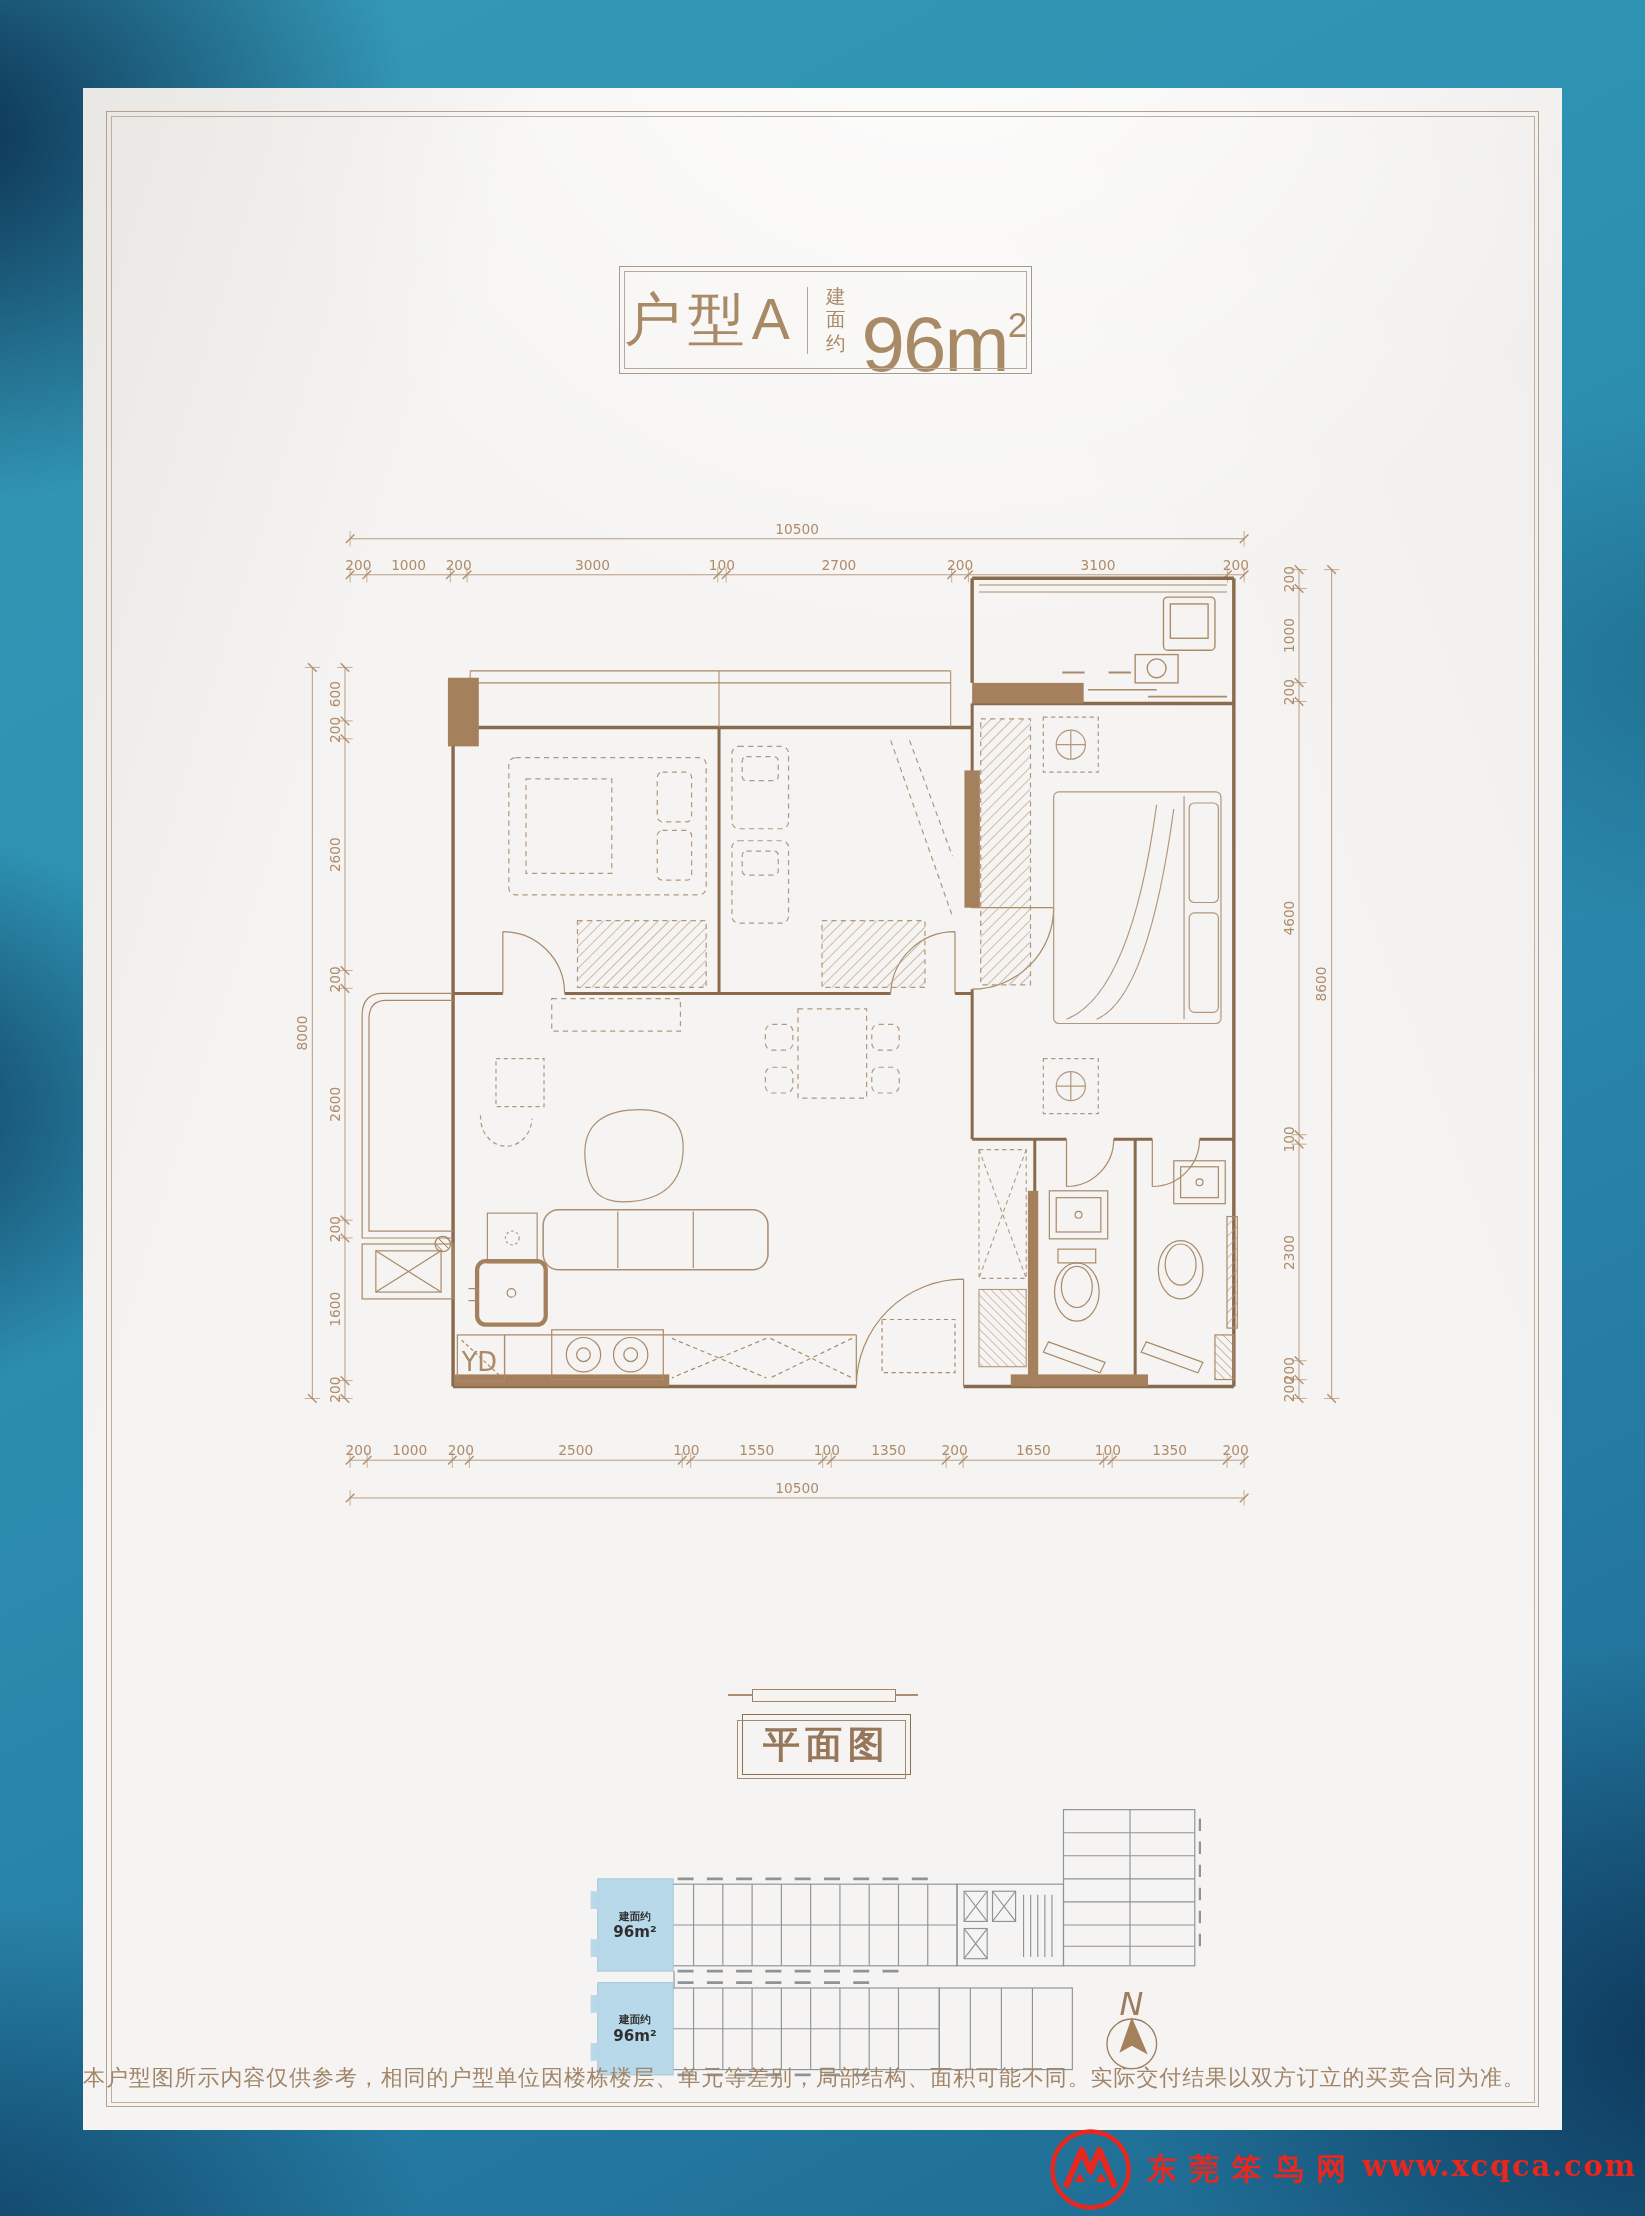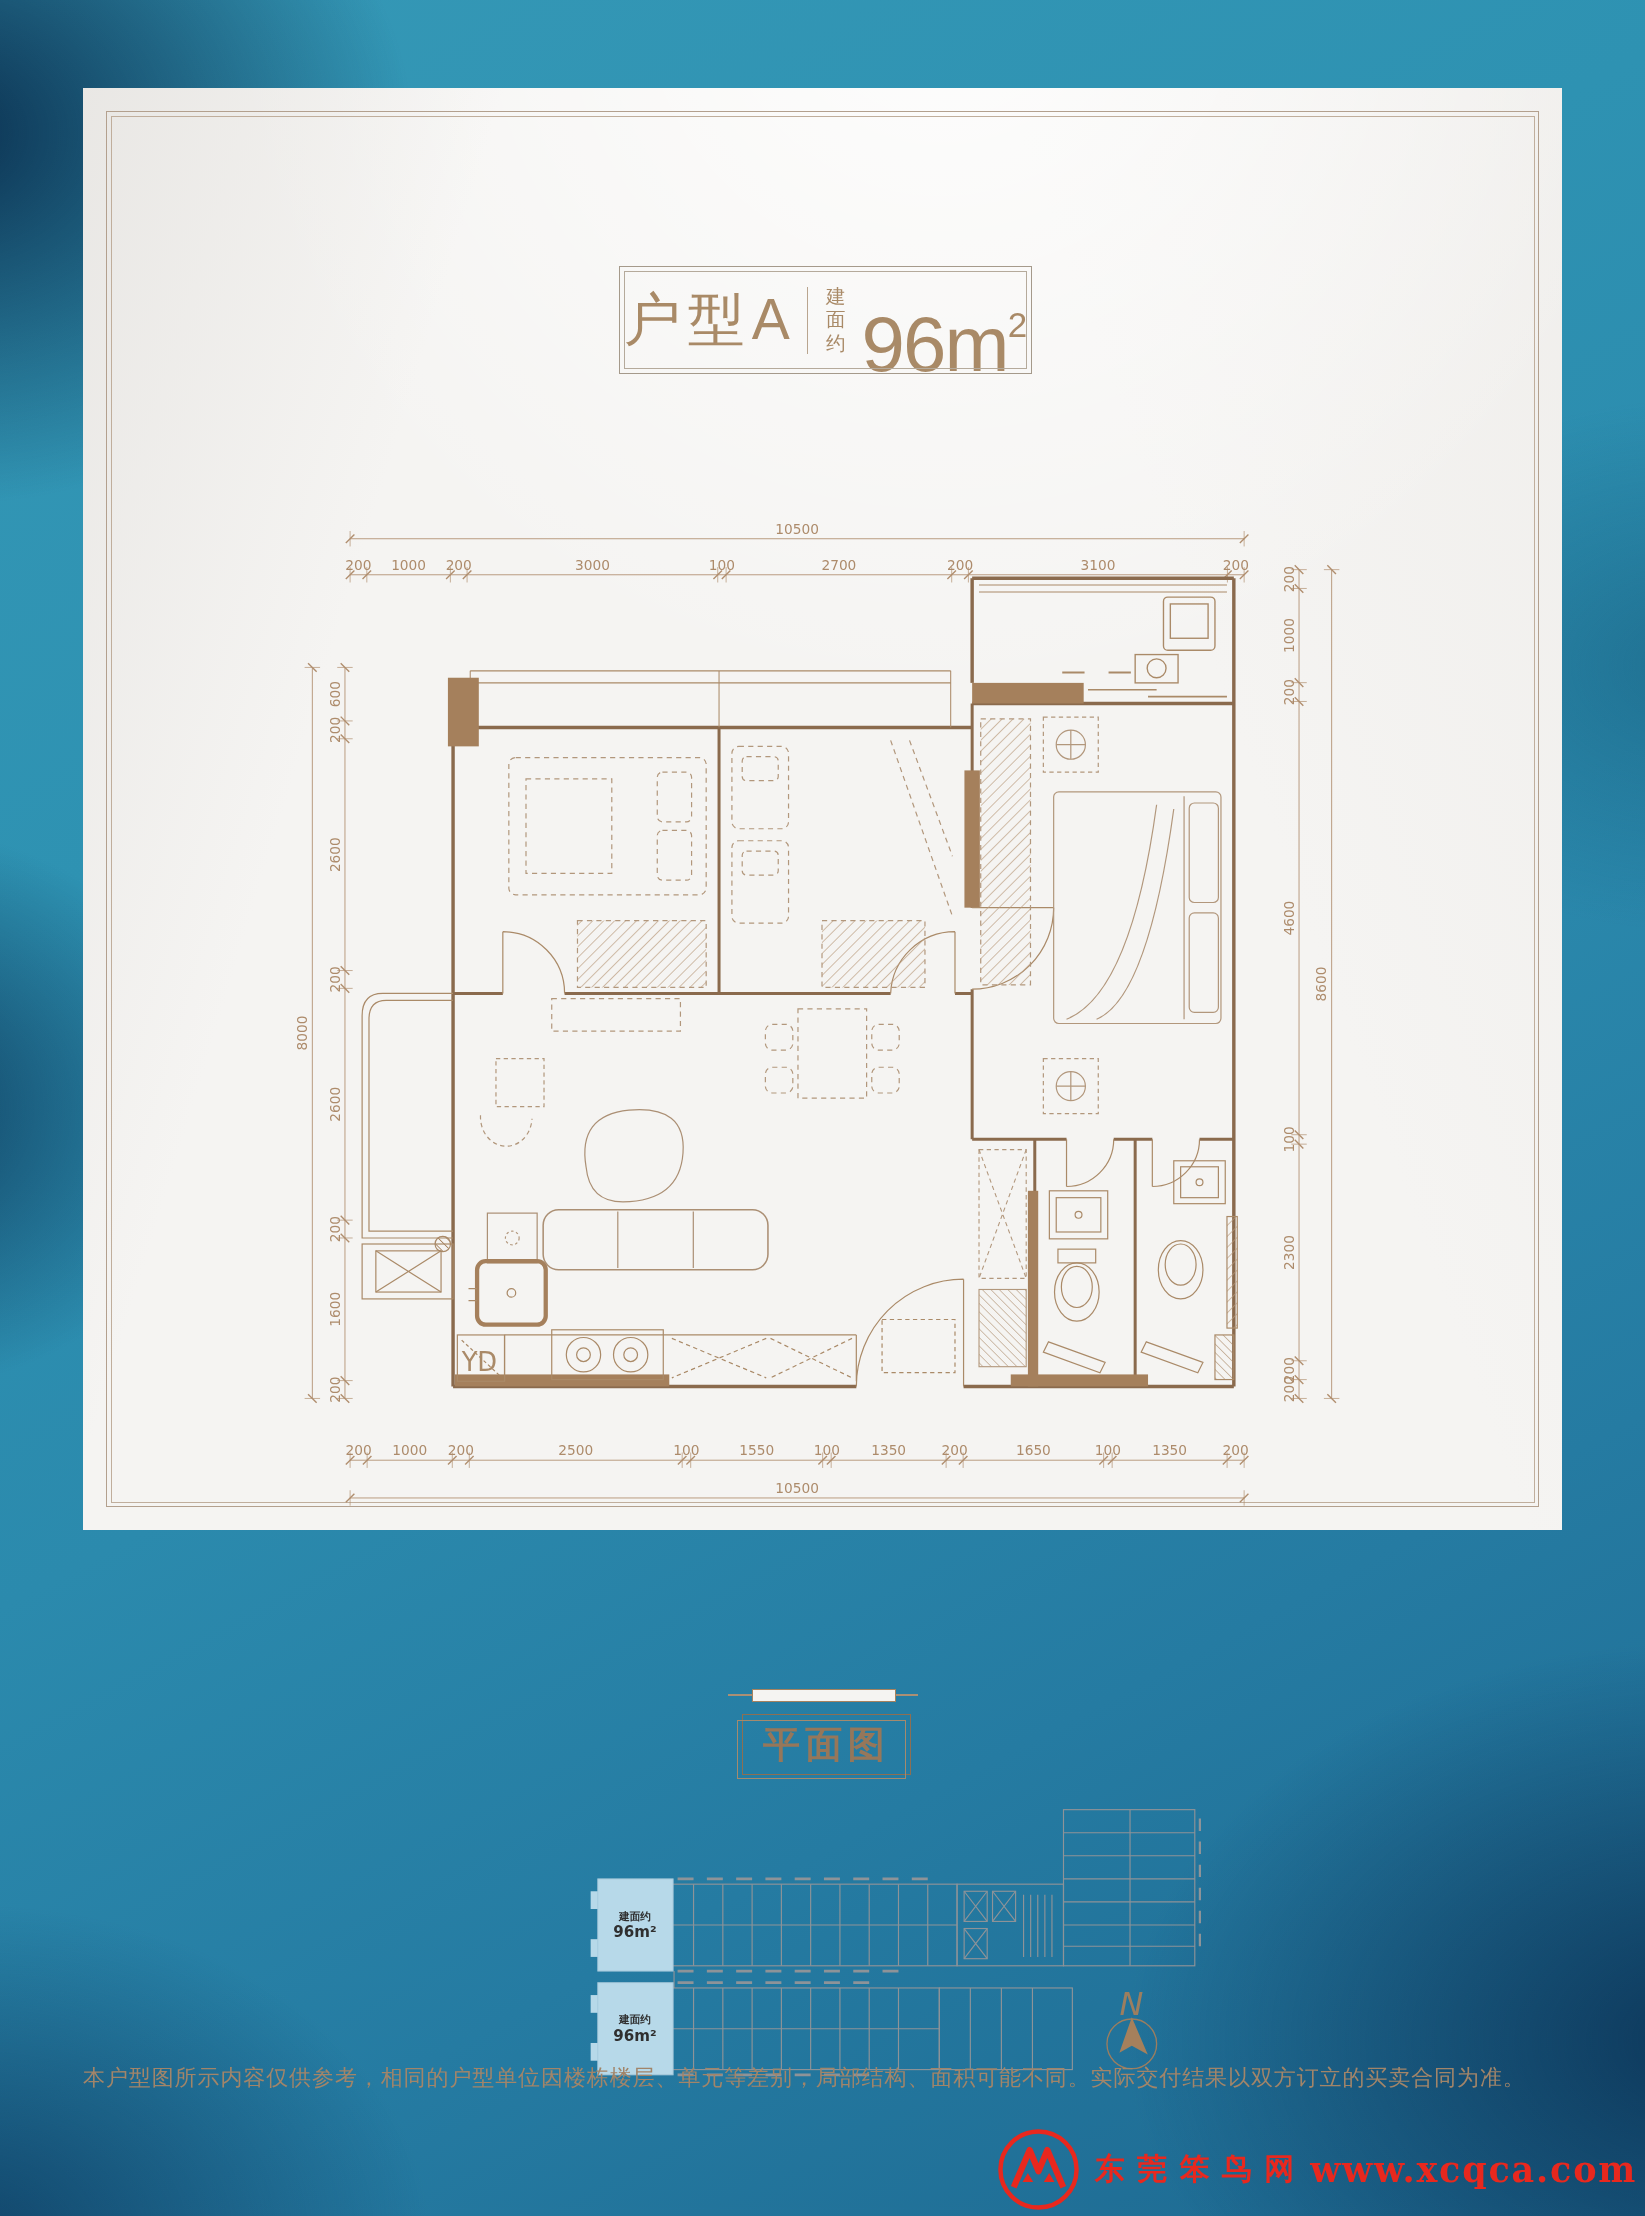--- a/index.html
+++ b/index.html
@@ -8,21 +8,21 @@
     font-family:"Liberation Sans",sans-serif;
     background:
       radial-gradient(798px 621px at -4% 6%, rgba(7,38,70,.92), rgba(7,38,70,0) 60%),
       radial-gradient(576px 461px at -8% 50%, rgba(9,44,78,.85), rgba(9,44,78,0) 62%),
       radial-gradient(798px 576px at -2% 101%, rgba(12,55,92,.8), rgba(12,55,92,0) 58%),
       radial-gradient(975px 665px at 104% 92%, rgba(9,42,76,.8), rgba(9,42,76,0) 60%),
       radial-gradient(621px 443px at 103% 30%, rgba(21,88,120,.5), rgba(21,88,120,0) 60%),
       linear-gradient(152deg,#3598b6 0%,#2e92b2 30%,#2b8aad 52%,#257ba2 74%,#1d6890 100%);
   }
   .card{
-    position:absolute;left:83px;top:88px;width:1479px;height:1442px;
+    position:absolute;left:83px;top:88px;width:1479px;height:2042px;
     background:#f5f4f2;
   }
   .card .sheen{
     position:absolute;inset:0;pointer-events:none;
     background:
       linear-gradient(107deg, rgba(231,229,226,.85) 0%, rgba(231,229,226,0) 22%),
       radial-gradient(1330px 1330px at 58% -8%, rgba(255,255,255,.85), rgba(255,255,255,0) 55%),
       linear-gradient(250deg, rgba(236,234,231,.55) 0%, rgba(236,234,231,0) 28%);
   }
   .frame{position:absolute;inset:23px;border:0.9px solid #b3a08e;}
@@ -55,21 +55,21 @@
   .disclaimer{
     position:absolute;left:0;top:1975px;width:100%;text-align:left;
     font-size:22px;color:#a2real;color:#a28569;letter-spacing:0.9px;
   }
   .watermark{
     position:absolute;right:8.9px;bottom:5.3px;display:flex;align-items:center;gap:14px;
     color:#e8281e;
   }
   .watermark .wm-text{display:flex;flex-direction:row;gap:3.5px;}
   .wm-name{font-size:30px;font-weight:bold;letter-spacing:12.4px;white-space:nowrap;}
-  .wm-url{font-family:"DejaVu Serif",serif;font-size:35px;font-weight:bold;letter-spacing:1.8px;}
+  .wm-url{font-family:"DejaVu Serif",serif;font-size:29px;font-weight:bold;letter-spacing:1.8px;}
   text{font-family:"DejaVu Sans",sans-serif;}
 </style>
 </head>
 <body>
 
 <div class="card">
   <div class="sheen"></div>
   <div class="frame"></div>
 
   <div class="title-box">

